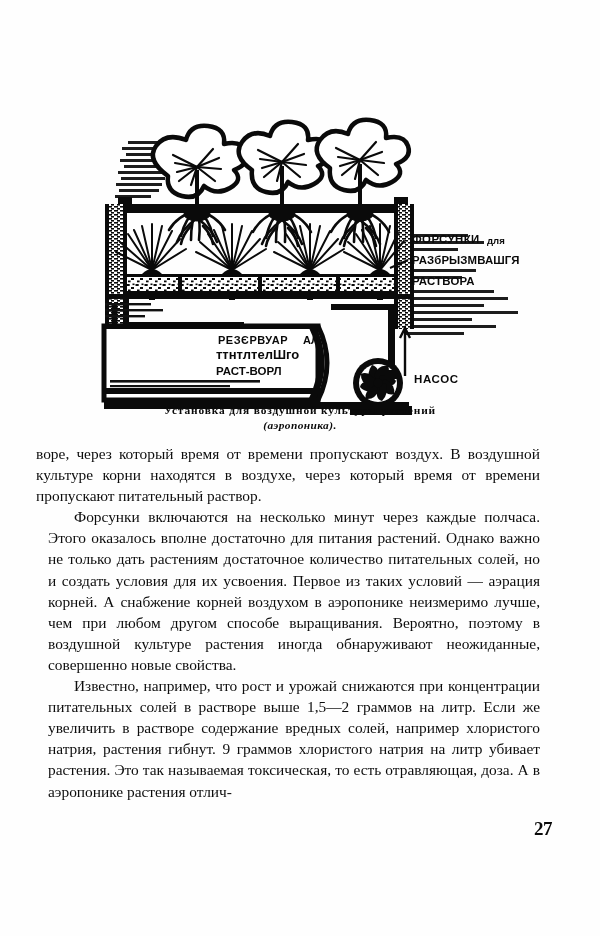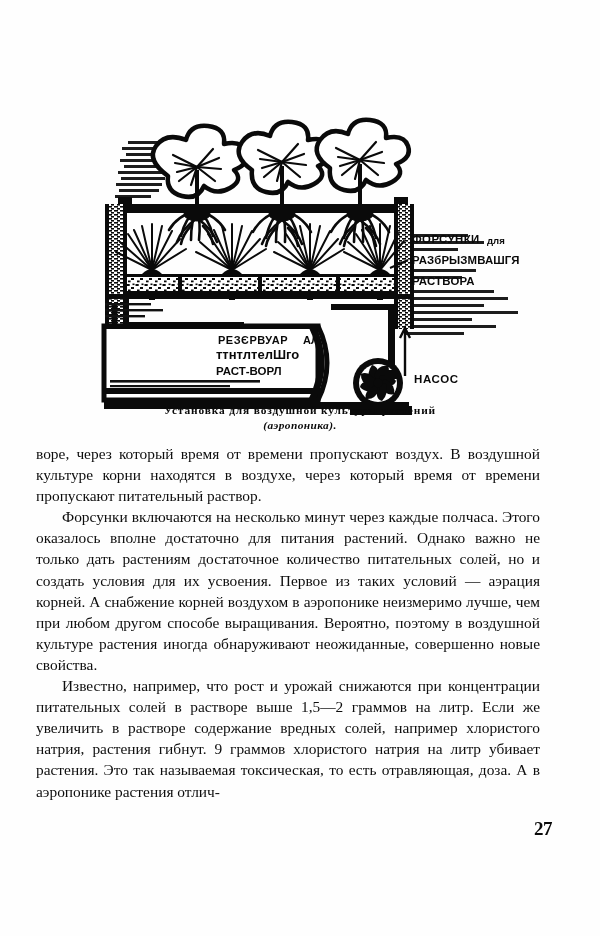--- a/index.html
+++ b/index.html
@@ -70,20 +70,21 @@
     margin: 0;
     font-size: 15.4px;
     line-height: 21.1px;
     text-align: justify;
     text-justify: inter-word;
     color: #0d0d0d;
     hyphens: none;
   }
   .para.indent {
     text-indent: 26px;
+    margin-left: 12px;
   }
 
   .page-number {
     position: absolute;
     right: 48px;
     top: 818px;
     font-family: "Liberation Serif", "DejaVu Serif", serif;
     font-weight: 700;
     font-size: 19px;
     letter-spacing: -0.5px;

